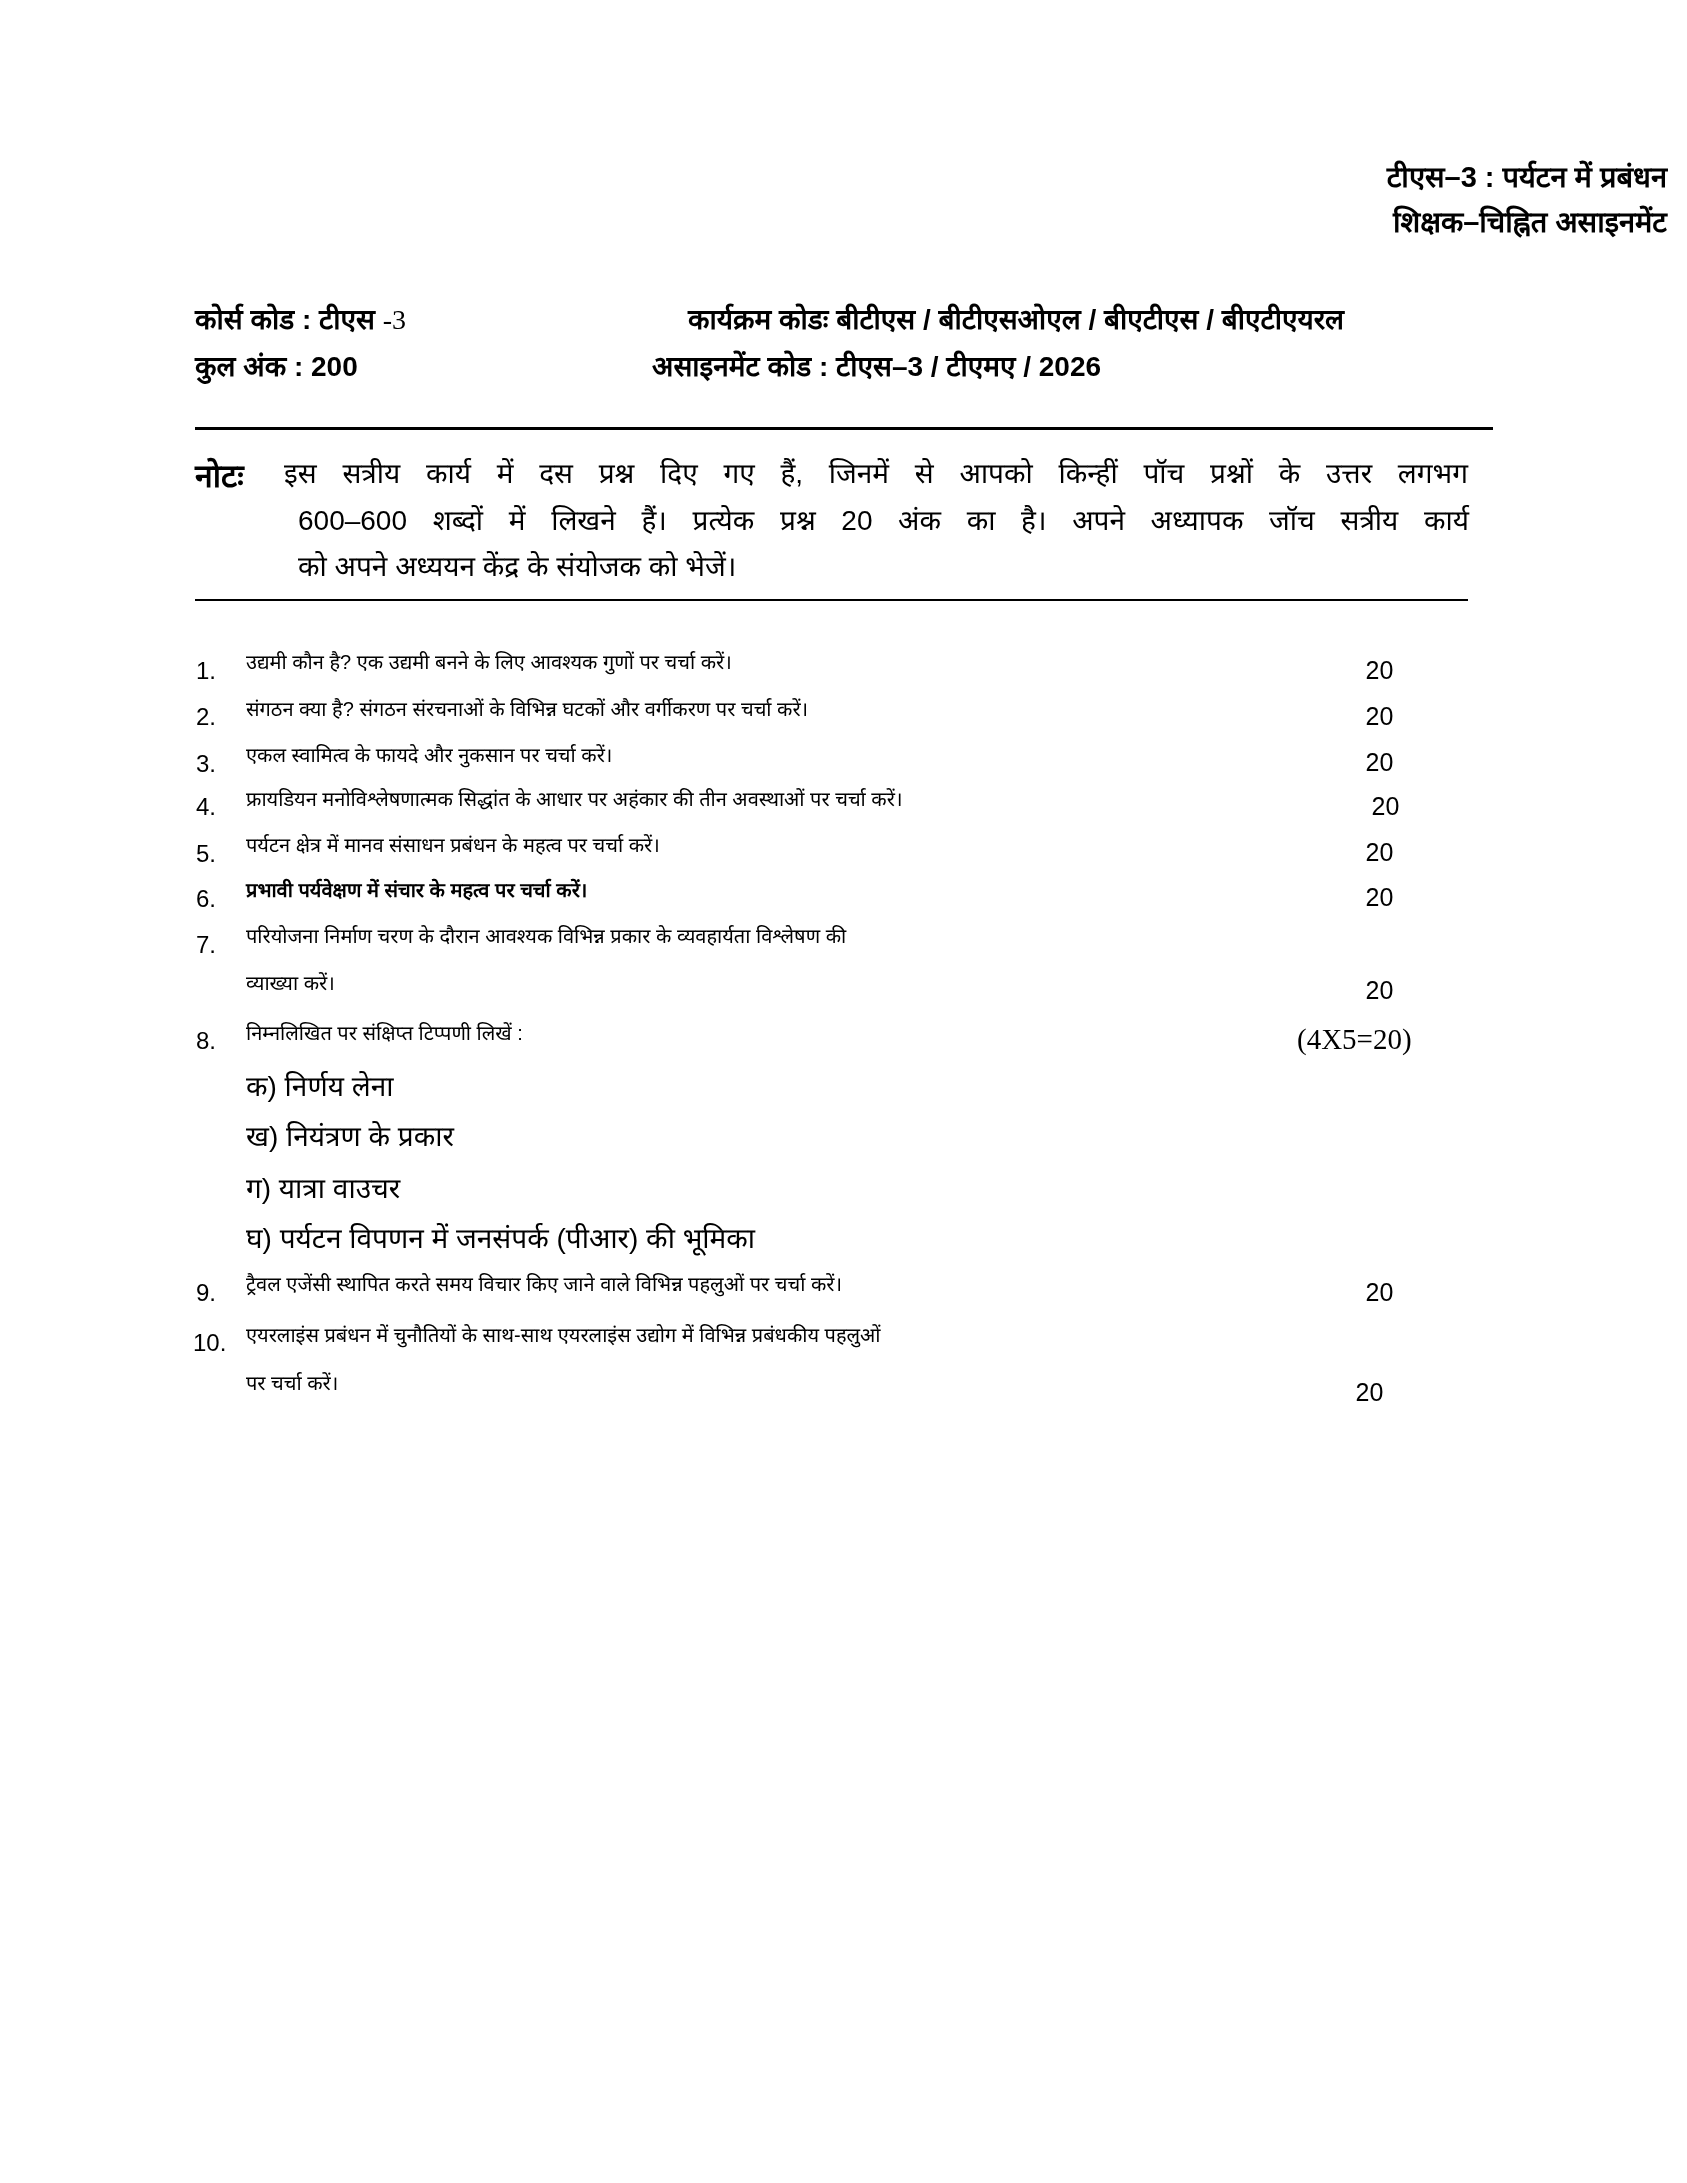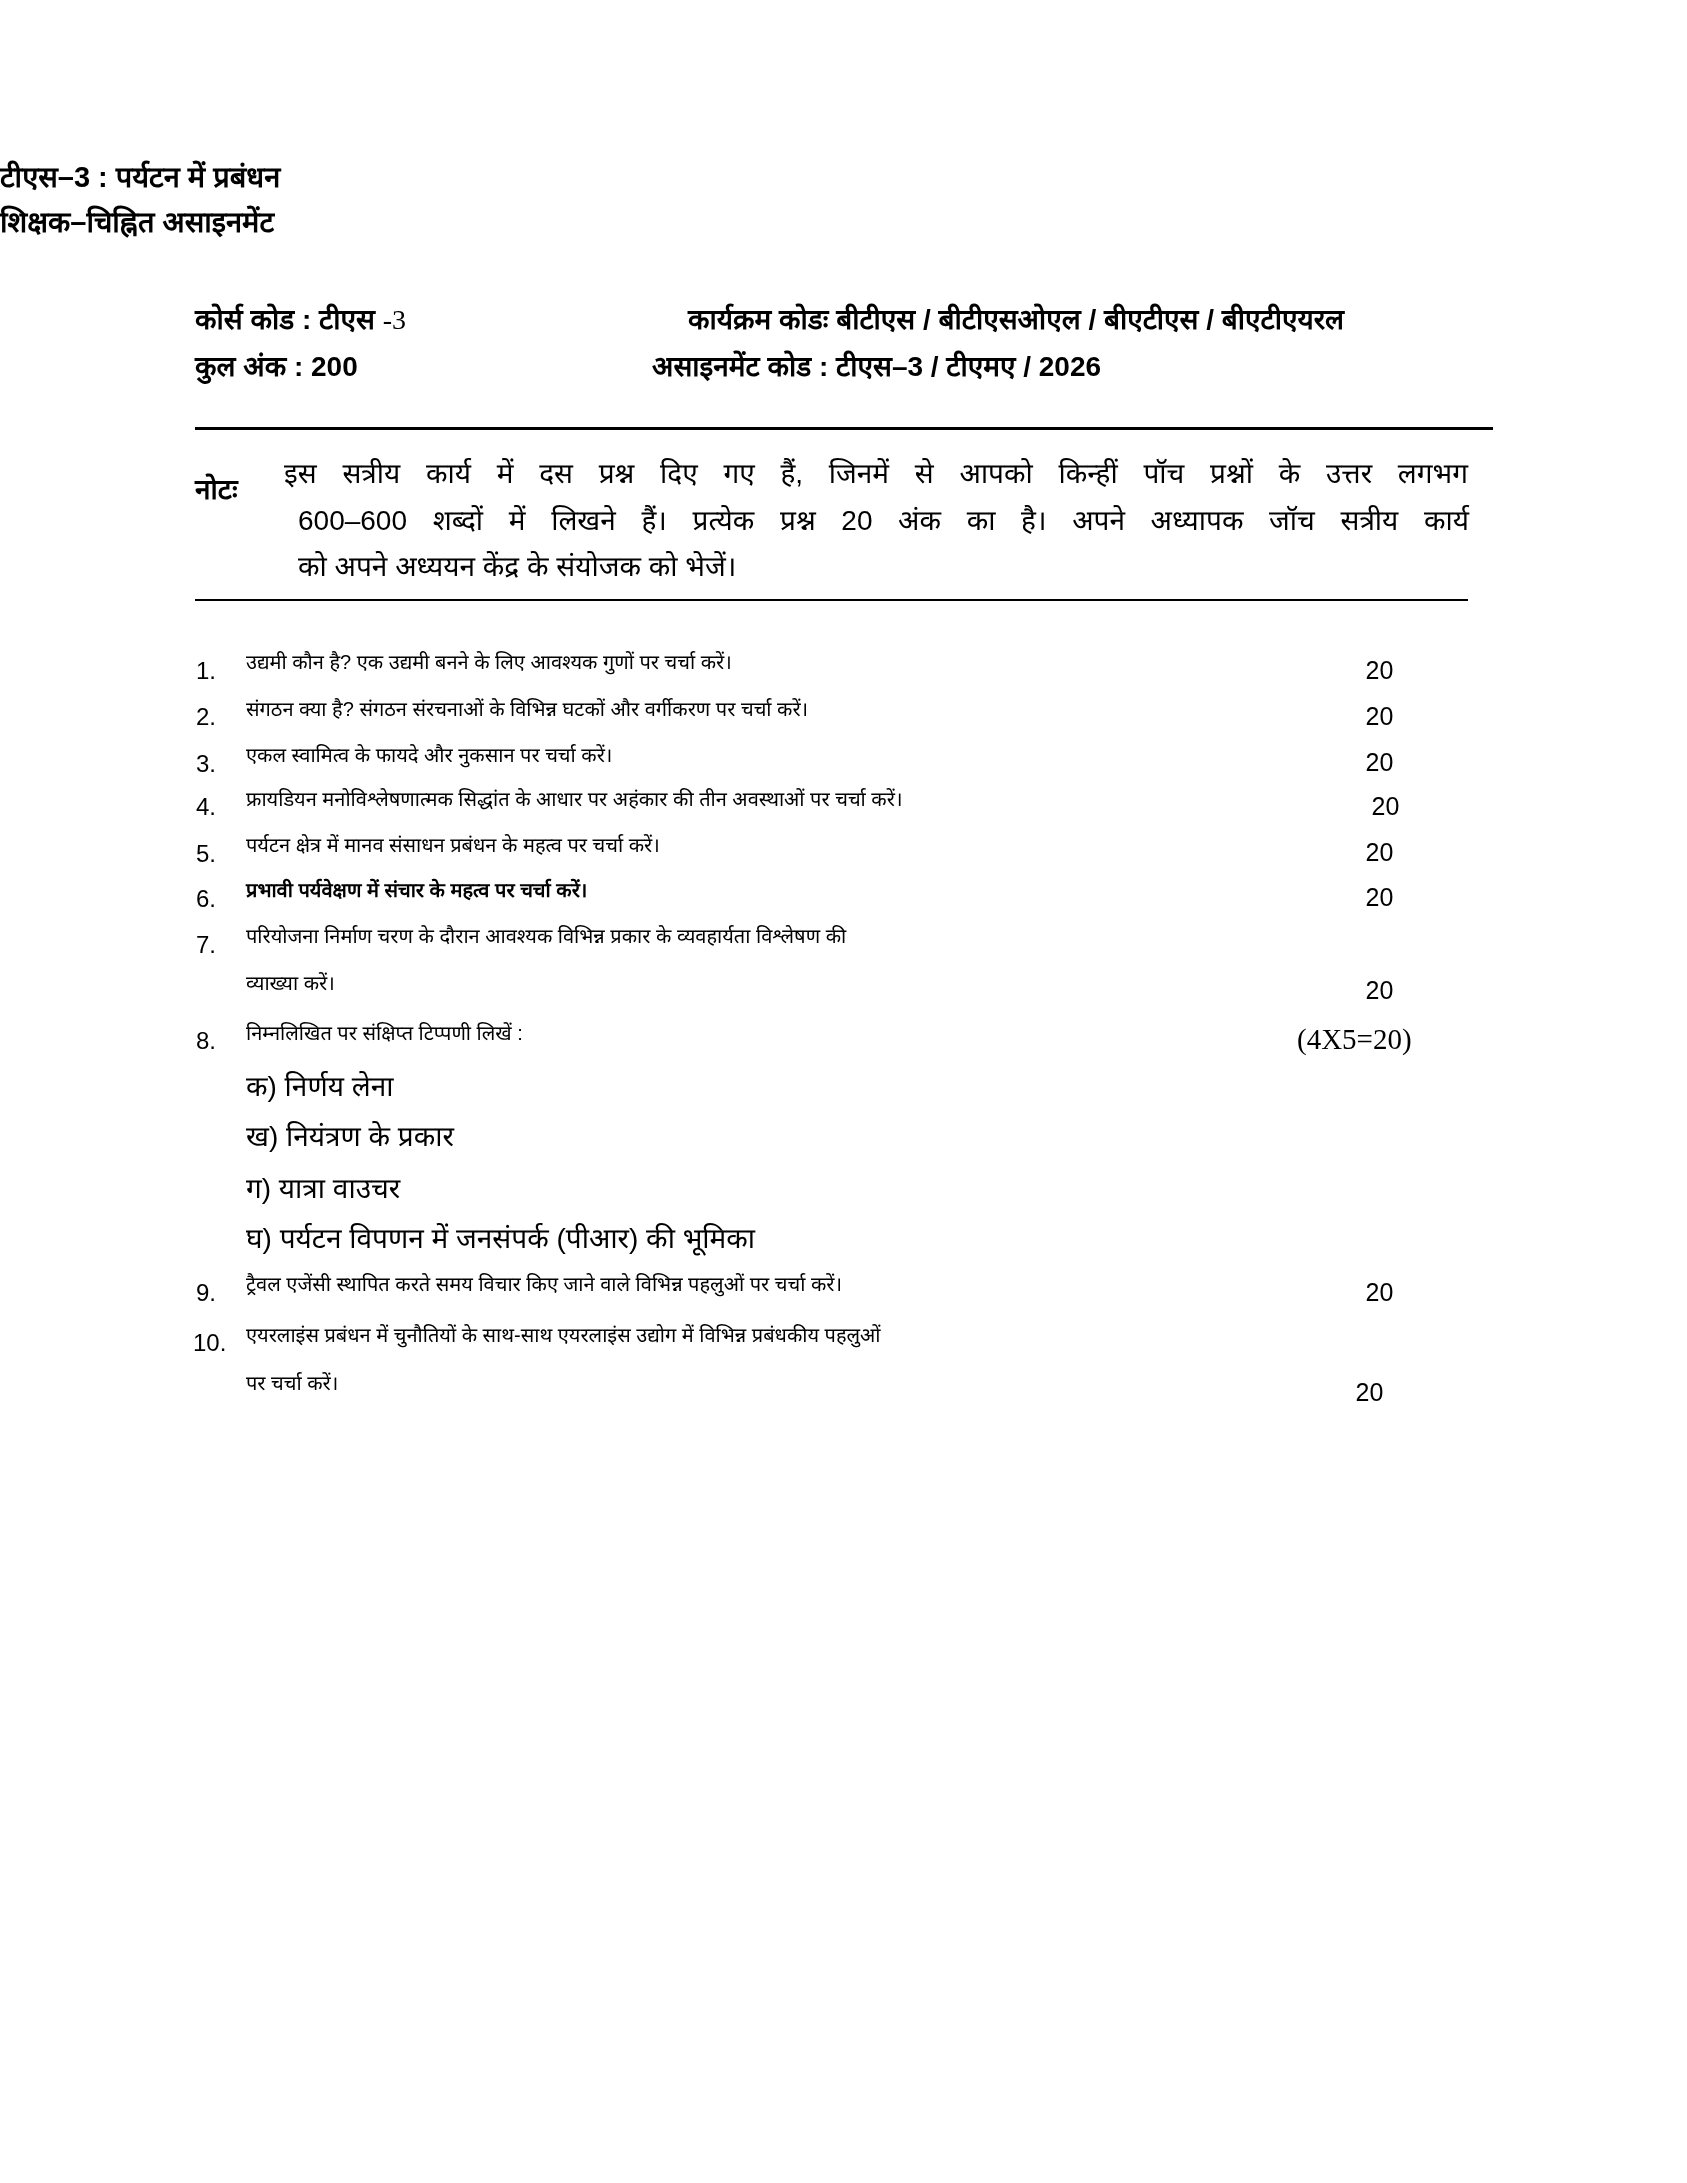--- a/index.html
+++ b/index.html
@@ -1,22 +1,22 @@
 <!DOCTYPE html>
 <html style="font-size:10.6px"><head>
 <meta charset="utf-8">
 <style>
   html, body { margin: 0; padding: 0; background: #ffffff; }
   body { width: 1687px; height: 2183px; position: relative; overflow: hidden; color: #000; font-family: "Liberation Sans", "DejaVu Sans", sans-serif; }
   .abs { position: absolute; white-space: nowrap; line-height: 1; }
-  .title { font-weight: bold; font-size: 29px; left: 0; width: 1667px; text-align: left; }
+  .title { font-weight: bold; font-size: 29px; left: 0; width: 1667px; text-align: right; }
   .hdr { font-weight: bold; font-size: 28px; }
   .rule { position: absolute; height: 2.6px; background: #000; }
   .rule.thin { height: 2px; }
-  .note-label { font-weight: bold; font-size: 28px; margin-top: 16px; }
+  .note-label { font-weight: bold; font-size: 32px; }
   .note { font-size: 28px; }
   .note-line { position: absolute; left: 284px; width: 1184px; font-size: 28px; text-align: justify; text-align-last: justify; white-space: nowrap; line-height: 1; }
   .qnum { font-size: 24px; left: 196px; }
   .qtext { font-size: 20px; left: 246px; }
   .marks { font-size: 25px; width: 79px; text-align: center; }
   .marks-serif { font-family: "Liberation Serif", "DejaVu Serif", serif; font-size: 29px; }
   .sub { font-size: 28px; left: 246px; }
 </style>
 </head>
 <body>

